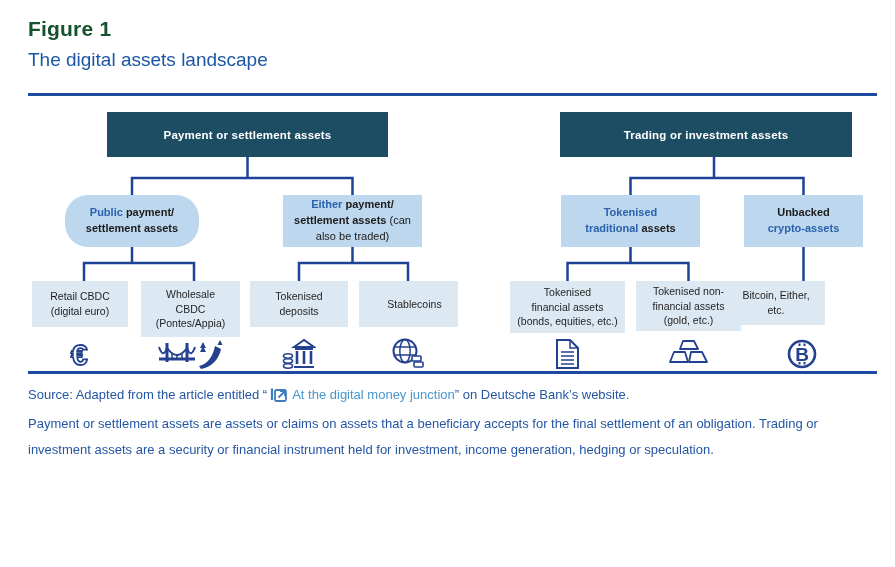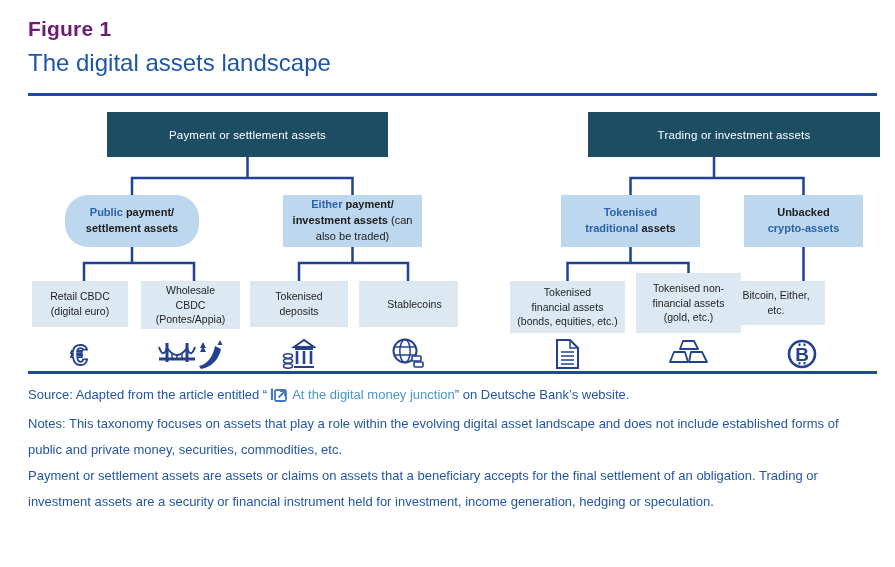--- a/index.html
+++ b/index.html
@@ -3,50 +3,50 @@
 <meta charset="utf-8">
 <style>
   * { margin: 0; padding: 0; box-sizing: border-box; }
   html, body { width: 895px; height: 567px; background: #ffffff; overflow: hidden; }
   body { font-family: "Liberation Sans", "DejaVu Sans", sans-serif; position: relative; }
 
   .page { position: absolute; inset: 0; }
 
   
   .hdr { padding: 17px 28px 0 28px; }
-  .fig-label { font-size: 21px; font-weight: 700; color: #701a75; letter-spacing: .2px; }
-  .fig-title { font-size: 24px; font-weight: 400; color: #1c56a5; margin-top: 8px; }
+  .fig-label { font-size: 21px; font-weight: 700; color: #14532d; letter-spacing: .2px; }
+  .fig-title { font-size: 19px; font-weight: 400; color: #1c56a5; margin-top: 8px; }
   .rule { position: absolute; left: 28px; width: 849px; background: #1b4a9e; }
   .rule-top { top: 93px; height: 3px; }
   .rule-bottom { top: 371px; height: 3px; }
 
   
   .diagram { position: absolute; left: 0; top: 97px; width: 895px; height: 272px; }
   .connectors { position: absolute; left: 0; top: 0; }
   .node { position: absolute; display: flex; align-items: center; justify-content: center;
           text-align: center; white-space: pre-line; }
-  .root { background: #1d4d63; color: #ffffff; font-weight: 400; font-size: 11.5px; letter-spacing: .2px; }
+  .root { background: #1d4d63; color: #ffffff; font-weight: 700; font-size: 11.5px; letter-spacing: .2px; }
   .lvl2 { background: #bdd7ee; font-weight: 700; font-size: 11px; line-height: 1.45; }
   .leaf { background: #dce9f3; color: #1f1f1f; font-weight: 400; font-size: 10.5px; line-height: 1.4; }
   .seg-accent { color: #2b62ad; }
   .seg-dark { color: #1b1b1b; }
   .seg-plain { color: #1b1b1b; font-weight: 400; }
 
   .node-root-left   { left: 107px; top: 15px;  width: 281px; height: 45px; }
-  .node-root-right  { left: 588px; top: 15px;  width: 292px; height: 45px; }
+  .node-root-right  { left: 560px; top: 15px;  width: 292px; height: 45px; }
   .node-public      { left: 65px;  top: 98px;  width: 134px; height: 52px; border-radius: 23px; }
   .node-private     { left: 283px; top: 98px;  width: 139px; height: 52px; }
   .node-toktrad     { left: 561px; top: 98px;  width: 139px; height: 52px; }
   .node-unbacked    { left: 744px; top: 98px;  width: 119px; height: 52px; }
   .node-retail      { left: 32px;  top: 184px; width: 96px; height: 46px; }
-  .node-wholesale   { left: 141px; top: 184px; width: 99px;  height: 48px; }
+  .node-wholesale   { left: 141px; top: 184px; width: 99px;  height: 56px; }
   .node-deposits    { left: 250px; top: 184px; width: 98px;  height: 46px; }
   .node-stable      { left: 359px; top: 184px; width: 99px;  height: 46px; padding-left: 12px; }
   .node-finassets   { left: 510px; top: 184px; width: 115px; height: 52px; }
-  .node-nonfin      { left: 636px; top: 176px; width: 105px; height: 60px; }
+  .node-nonfin      { left: 636px; top: 184px; width: 105px; height: 50px; }
   .node-bitcoin     { left: 727px; top: 184px; width: 98px;  height: 44px; }
 
   .icon-slot { position: absolute; top: 241px; display: flex; justify-content: center; }
   .slot-euro    { left: 64px;  width: 36px; }
   .slot-bridge  { left: 158px; width: 66px; }
   .slot-bank    { left: 282px; width: 34px; }
   .slot-globe   { left: 391px; width: 34px; }
   .slot-doc     { left: 554px; width: 27px; }
   .slot-gold    { left: 669px; width: 40px; }
   .slot-btc     { left: 786px; width: 32px; }
@@ -88,21 +88,21 @@
     <div class="node root node-root-right">
       <span>Trading or investment assets</span>
     </div>
 
     <div class="node lvl2 node-public">
       <div><span class="seg-accent">Public </span><span class="seg-dark">payment/
 settlement assets</span></div>
     </div>
     <div class="node lvl2 node-private">
       <div><span class="seg-accent">Either </span><span class="seg-dark">payment/
-investment assets </span><span class="seg-plain">(can
+settlement assets </span><span class="seg-plain">(can
 also be traded)</span></div>
     </div>
     <div class="node lvl2 node-toktrad">
       <div><span class="seg-accent">Tokenised
 traditional </span><span class="seg-dark">assets</span></div>
     </div>
     <div class="node lvl2 node-unbacked">
       <div><span class="seg-dark">Unbacked
 </span><span class="seg-accent">crypto-assets</span></div>
     </div>
@@ -203,17 +203,16 @@
 
   <div class="caption">
     <p><span>Source: Adapted from the article entitled “</span><span class="ext-ic"><svg width="17" height="17" viewBox="0 0 17 17">
             <g stroke="#3e7cbd" fill="none">
               <path d="M2,3.5 V15" stroke-width="2.2"></path>
               <rect x="5" y="5" width="11" height="11" rx="1.5" stroke-width="1.8"></rect>
               <path d="M8.5,12.5 L14.5,6.5" stroke-width="1.8"></path>
               <path d="M10,6 H15 V11" stroke-width="1.8"></path>
             </g>
           </svg></span><span class="src-link">At the digital money junction</span><span>” on Deutsche Bank’s website.</span></p>
-    <p>Notes: This taxonomy focuses on assets that play a role within the evolving digital asset landscape and does not include established forms of public and private money, securities, commodities, etc.</p>
     <p>Payment or settlement assets are assets or claims on assets that a beneficiary accepts for the final settlement of an obligation. Trading or investment assets are a security or financial instrument held for investment, income generation, hedging or speculation.</p>
   </div>
 
 </div>
 
 </body></html>

